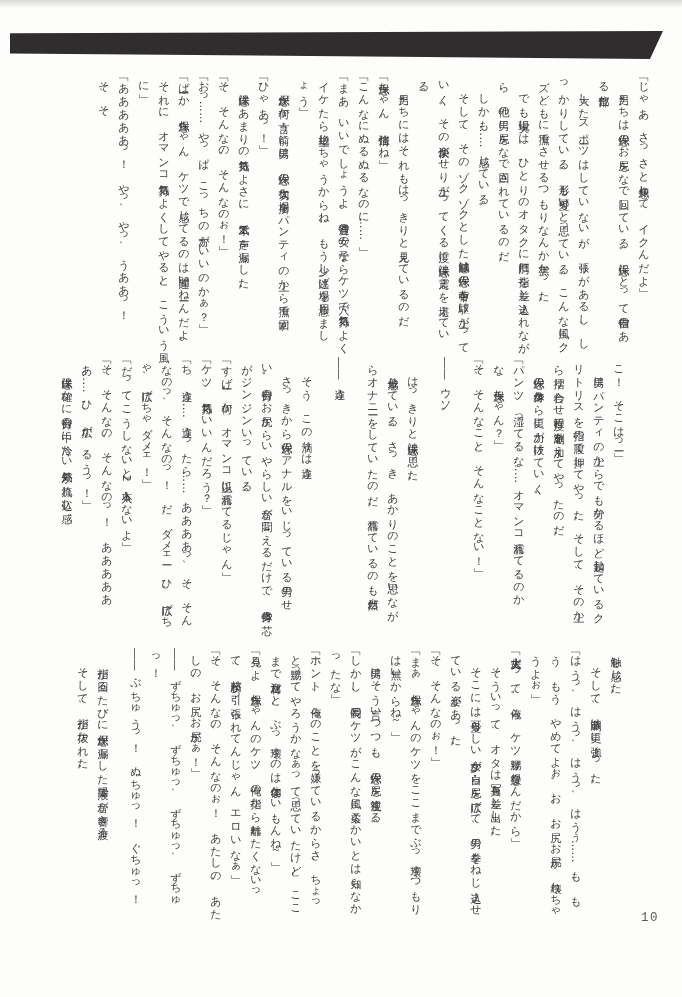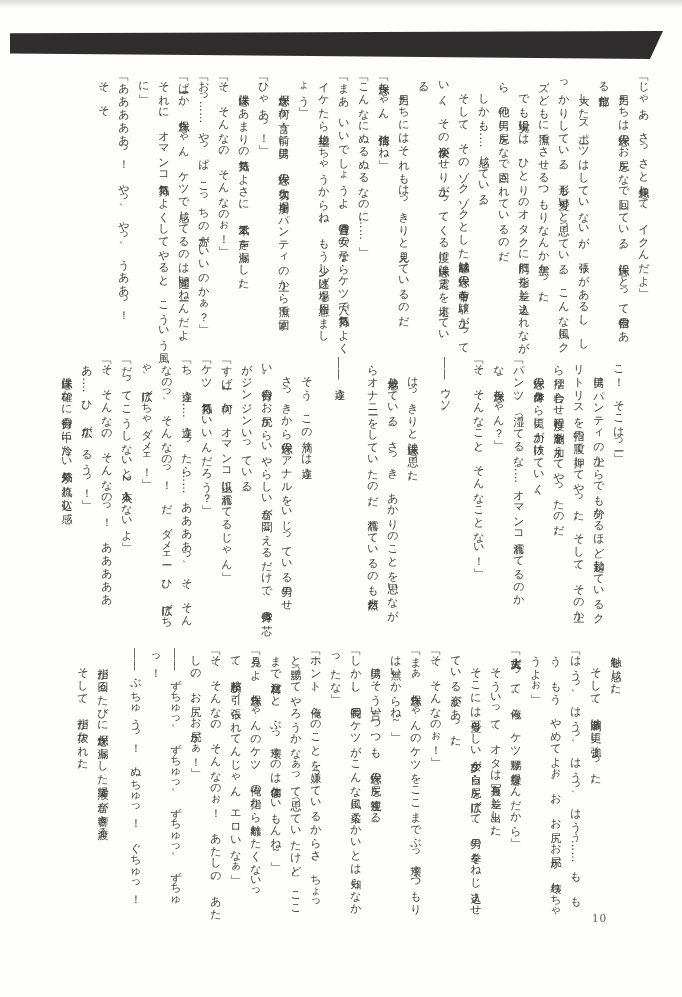--- a/index.html
+++ b/index.html
@@ -32,23 +32,23 @@
   #tier-0{top:74px;right:29px;height:274px;}
   #tier-1{top:357px;right:54px;height:268px;}
   #tier-2{top:648px;right:57px;height:268px;}
   .tier p{margin:0;padding:0;}
   p.narrative{text-indent:11.5px;}
   p.dialogue{text-indent:0;}
   p.monologue{text-indent:0;}
   p.sp-b{margin-block-start:13px;}
   p.sp-a{margin-block-end:13px;}
   .page-number{
-    position:absolute;left:592px;top:911px;
+    position:absolute;left:641px;top:911px;
     font-size:12.5px;color:#5a5a5a;letter-spacing:1.5px;
-    font-family:Liberation Serif, serif;
+    font-family:Liberation Mono, monospace;
   }
 </style>
 </head>
 <body style="background: rgb(253, 253, 252); color: rgb(60, 60, 60);">
 
 <div class="scan-edge-top"></div>
 
 <div class="banner" style="background: rgb(47, 45, 46);"></div>
 
 <div class="tier" id="tier-0">

